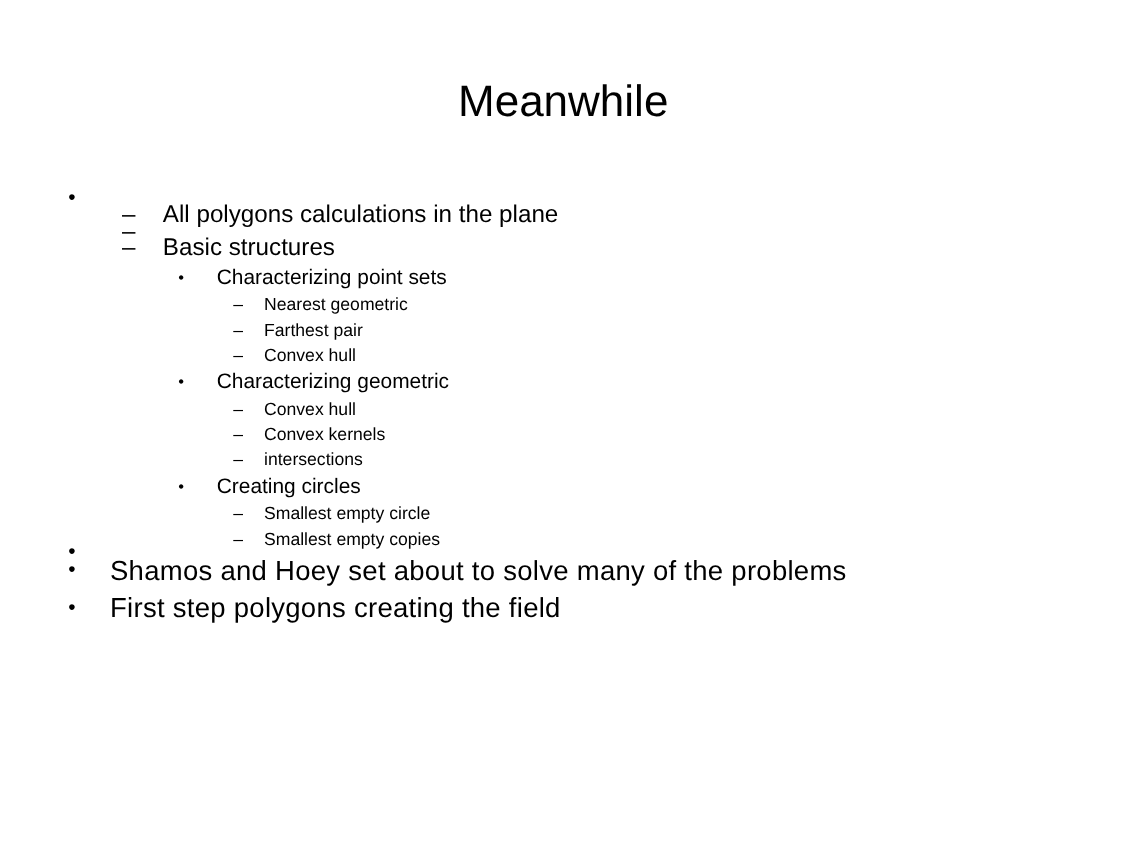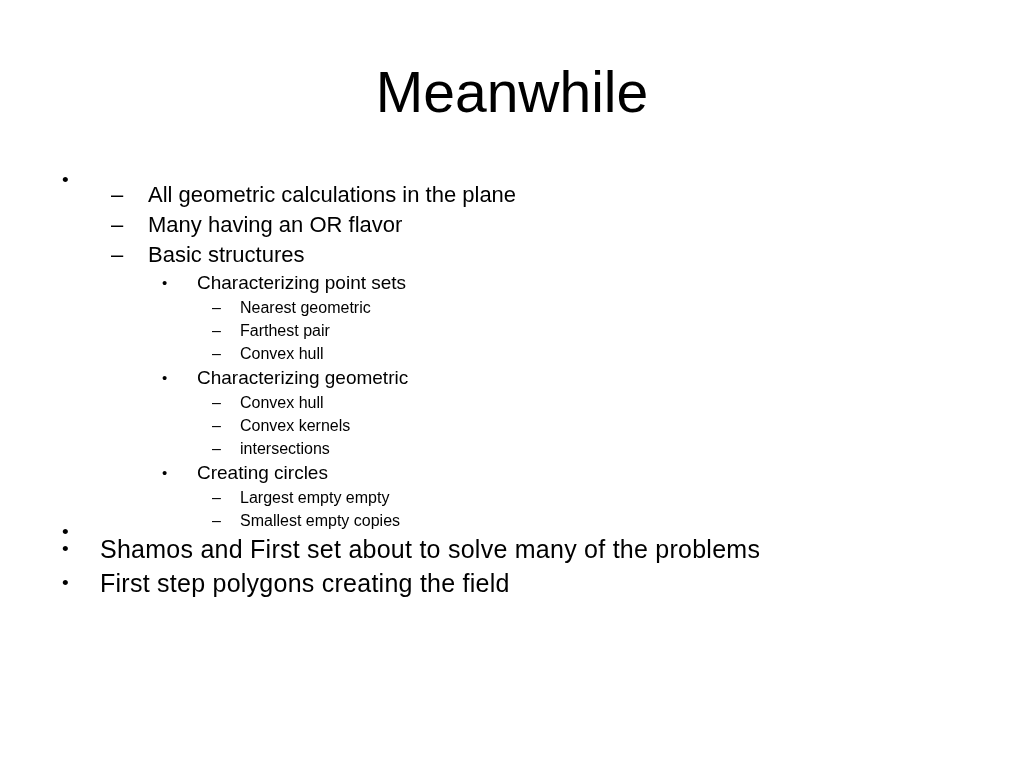--- a/index.html
+++ b/index.html
@@ -17,21 +17,21 @@
     overflow: hidden;
     margin: 0 auto;
   }
   .title {
     position: absolute;
     top: 59px;
     left: 0;
     width: 1024px;
     margin: 0;
     text-align: center;
-    font-size: 57px;
+    font-size: 40px;
     font-weight: 400;
     line-height: 66px;
     letter-spacing: 0;
     white-space: nowrap;
   }
   .body {
     position: absolute;
     top: 180px;
     left: 0;
     width: 1024px;
@@ -64,26 +64,25 @@
   <h1 class="title">Meanwhile</h1>
 
   <div class="body">
 
     <div class="para l1">
       <span class="marker">•</span>
     </div>
 
     <div class="para l2">
       <span class="marker">–</span>
-      <span class="text">All geometric calculations in the plane</span>
+      <span class="text">All polygons calculations in the plane</span>
     </div>
 
     <div class="para l2">
       <span class="marker">–</span>
-      <span class="text">Many having an OR flavor</span>
     </div>
 
     <div class="para l2">
       <span class="marker">–</span>
       <span class="text">Basic structures</span>
     </div>
 
     <div class="para l3">
       <span class="marker">•</span>
       <span class="text">Characterizing point sets</span>
@@ -124,35 +123,35 @@
       <span class="text">intersections</span>
     </div>
 
     <div class="para l3">
       <span class="marker">•</span>
       <span class="text">Creating circles</span>
     </div>
 
     <div class="para l4">
       <span class="marker">–</span>
-      <span class="text">Largest empty empty</span>
+      <span class="text">Smallest empty circle</span>
     </div>
 
     <div class="para l4">
       <span class="marker">–</span>
       <span class="text">Smallest empty copies</span>
     </div>
 
     <div class="para l1">
       <span class="marker">•</span>
     </div>
 
     <div class="para l1">
       <span class="marker">•</span>
-      <span class="text">Shamos and First set about to solve many of the problems</span>
+      <span class="text">Shamos and Hoey set about to solve many of the problems</span>
     </div>
 
     <div class="para l1">
       <span class="marker"></span>
       <span class="text"></span>
     </div>
 
     <div class="para l1">
       <span class="marker">•</span>
       <span class="text">First step polygons creating the field</span>

